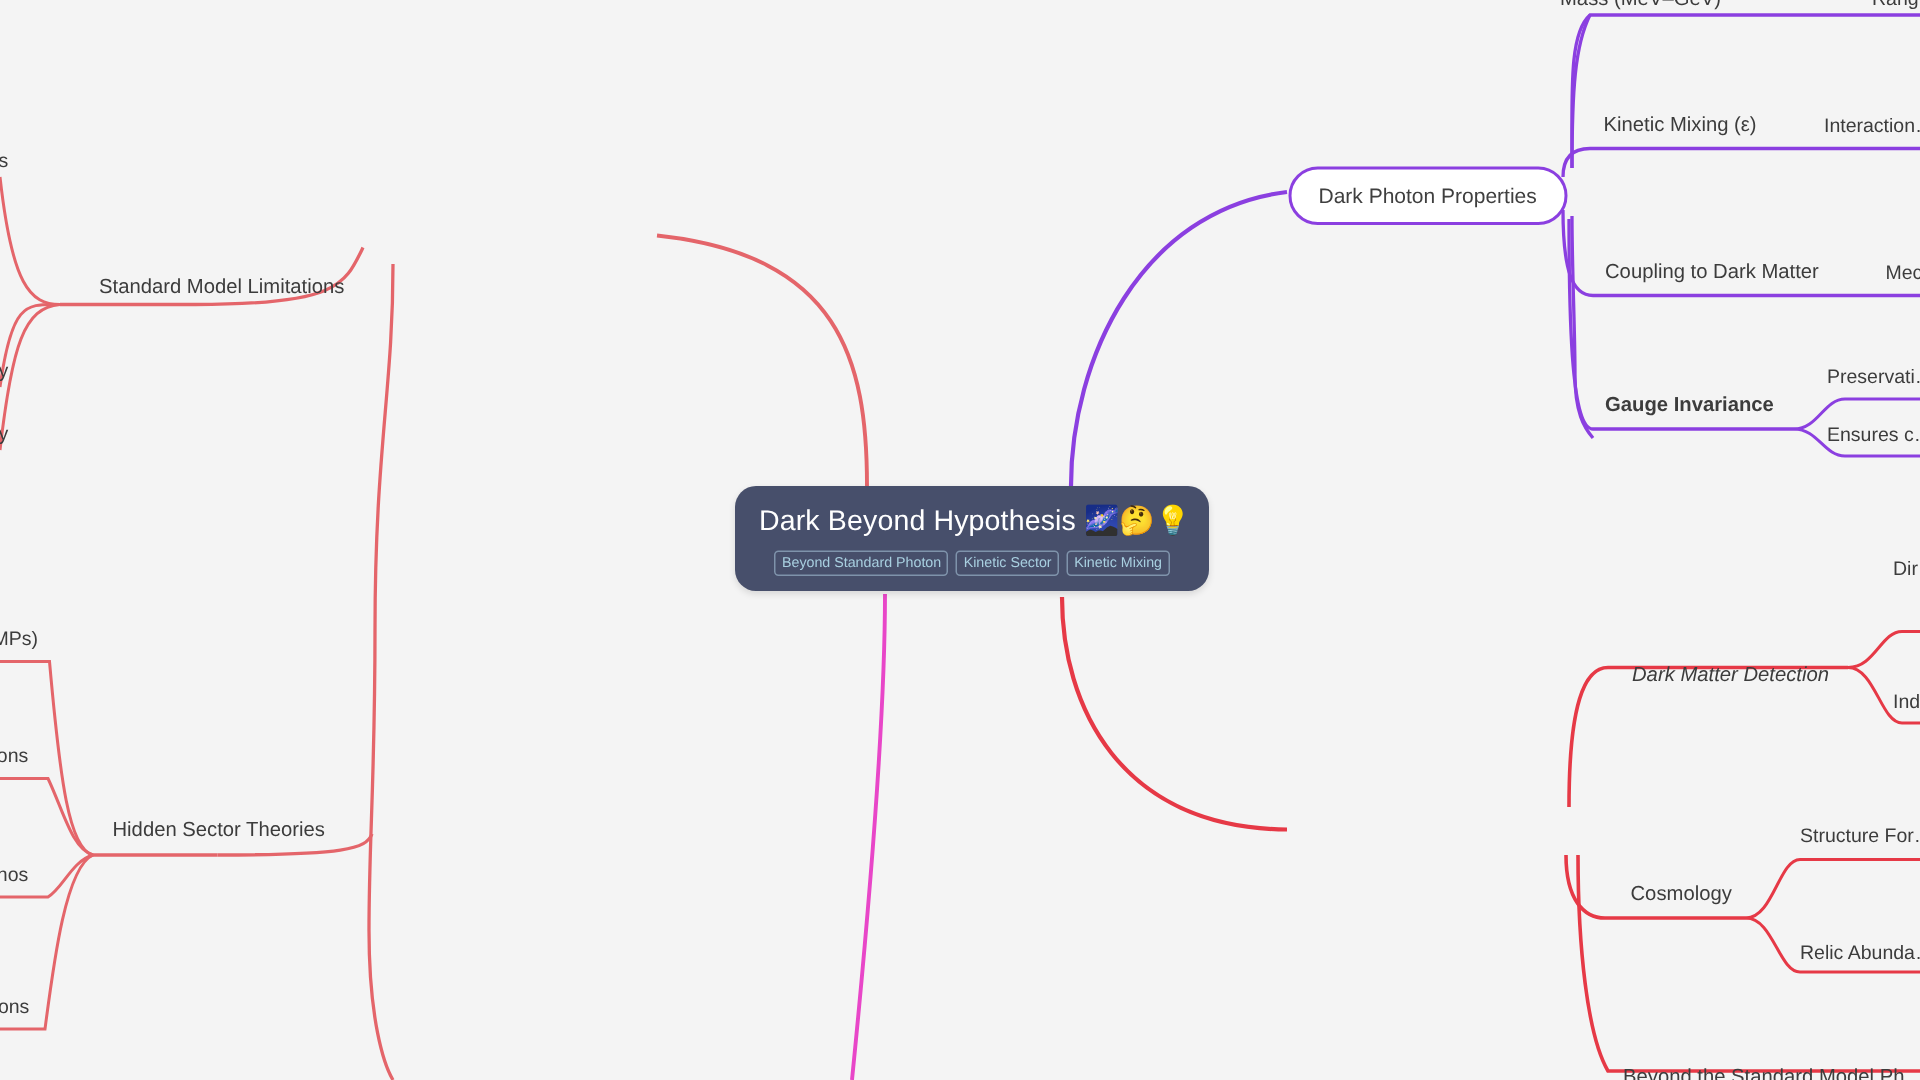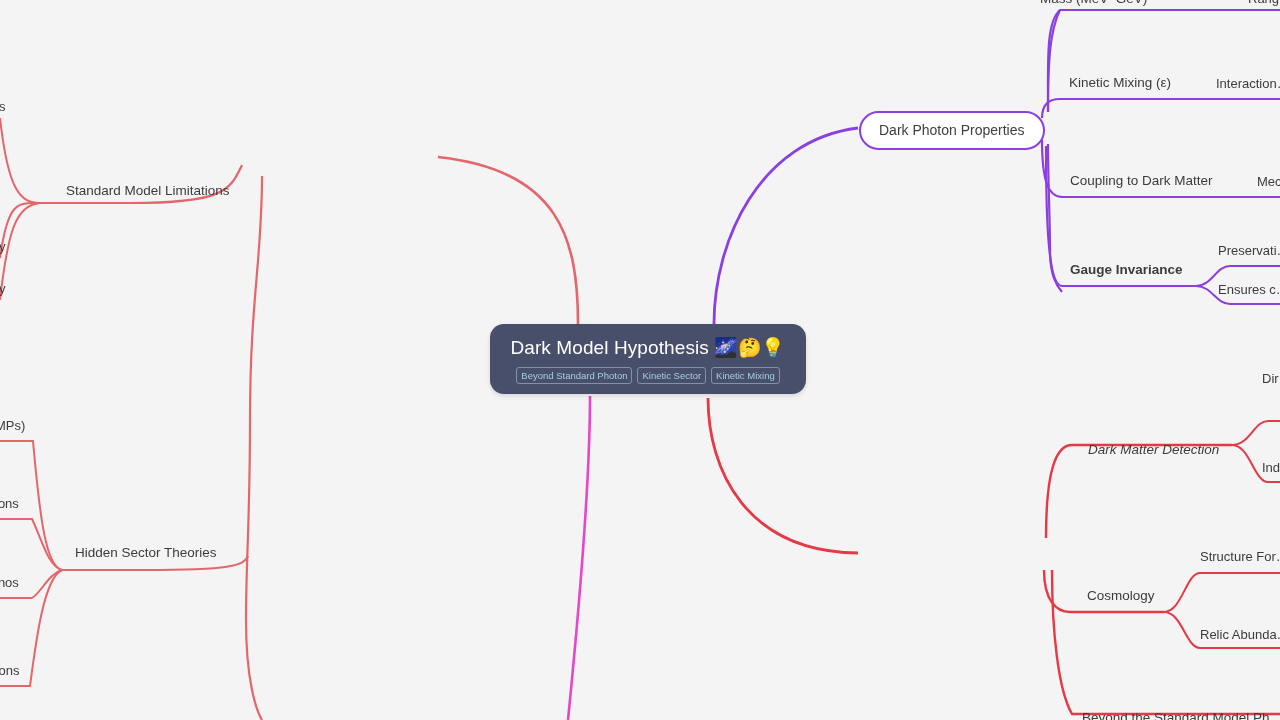--- a/index.html
+++ b/index.html
@@ -141,21 +141,21 @@
     <path d="M 1044 570 C 1044 600 1056 612 1070 612 L 1164 612" fill="none" stroke="#e63946" stroke-width="2.4"></path>
     <path d="M 1164 612 C 1182 612 1186 573 1200 573 L 1280 573" fill="none" stroke="#e63946" stroke-width="2"></path>
     <path d="M 1164 612 C 1182 612 1186 648 1200 648 L 1280 648" fill="none" stroke="#e63946" stroke-width="2"></path>
 
     <path d="M 1052 570 C 1052 630 1058 690 1072 714 L 1280 714" fill="none" stroke="#e63946" stroke-width="2.4"></path>
 
     <path d="M 590 396 C 590 480 580 600 568 720" fill="none" stroke="#e846c8" stroke-width="2.6"></path>
   </svg>
 
   <div class="root-node">
-    <div class="root-title">Dark Model Hypothesis 🌌🤔💡</div>
+    <div class="root-title">Dark Beyond Hypothesis 🌌🤔💡</div>
     <div class="root-tags">
       <span class="root-tag">Beyond Standard Photon</span>
       <span class="root-tag">Kinetic Sector</span>
       <span class="root-tag">Kinetic Mixing</span>
     </div>
   </div>
 
 
   <div class="branch-node branch-purple" style="left:859px; top:111px;">Dark Photon Properties</div>
 

